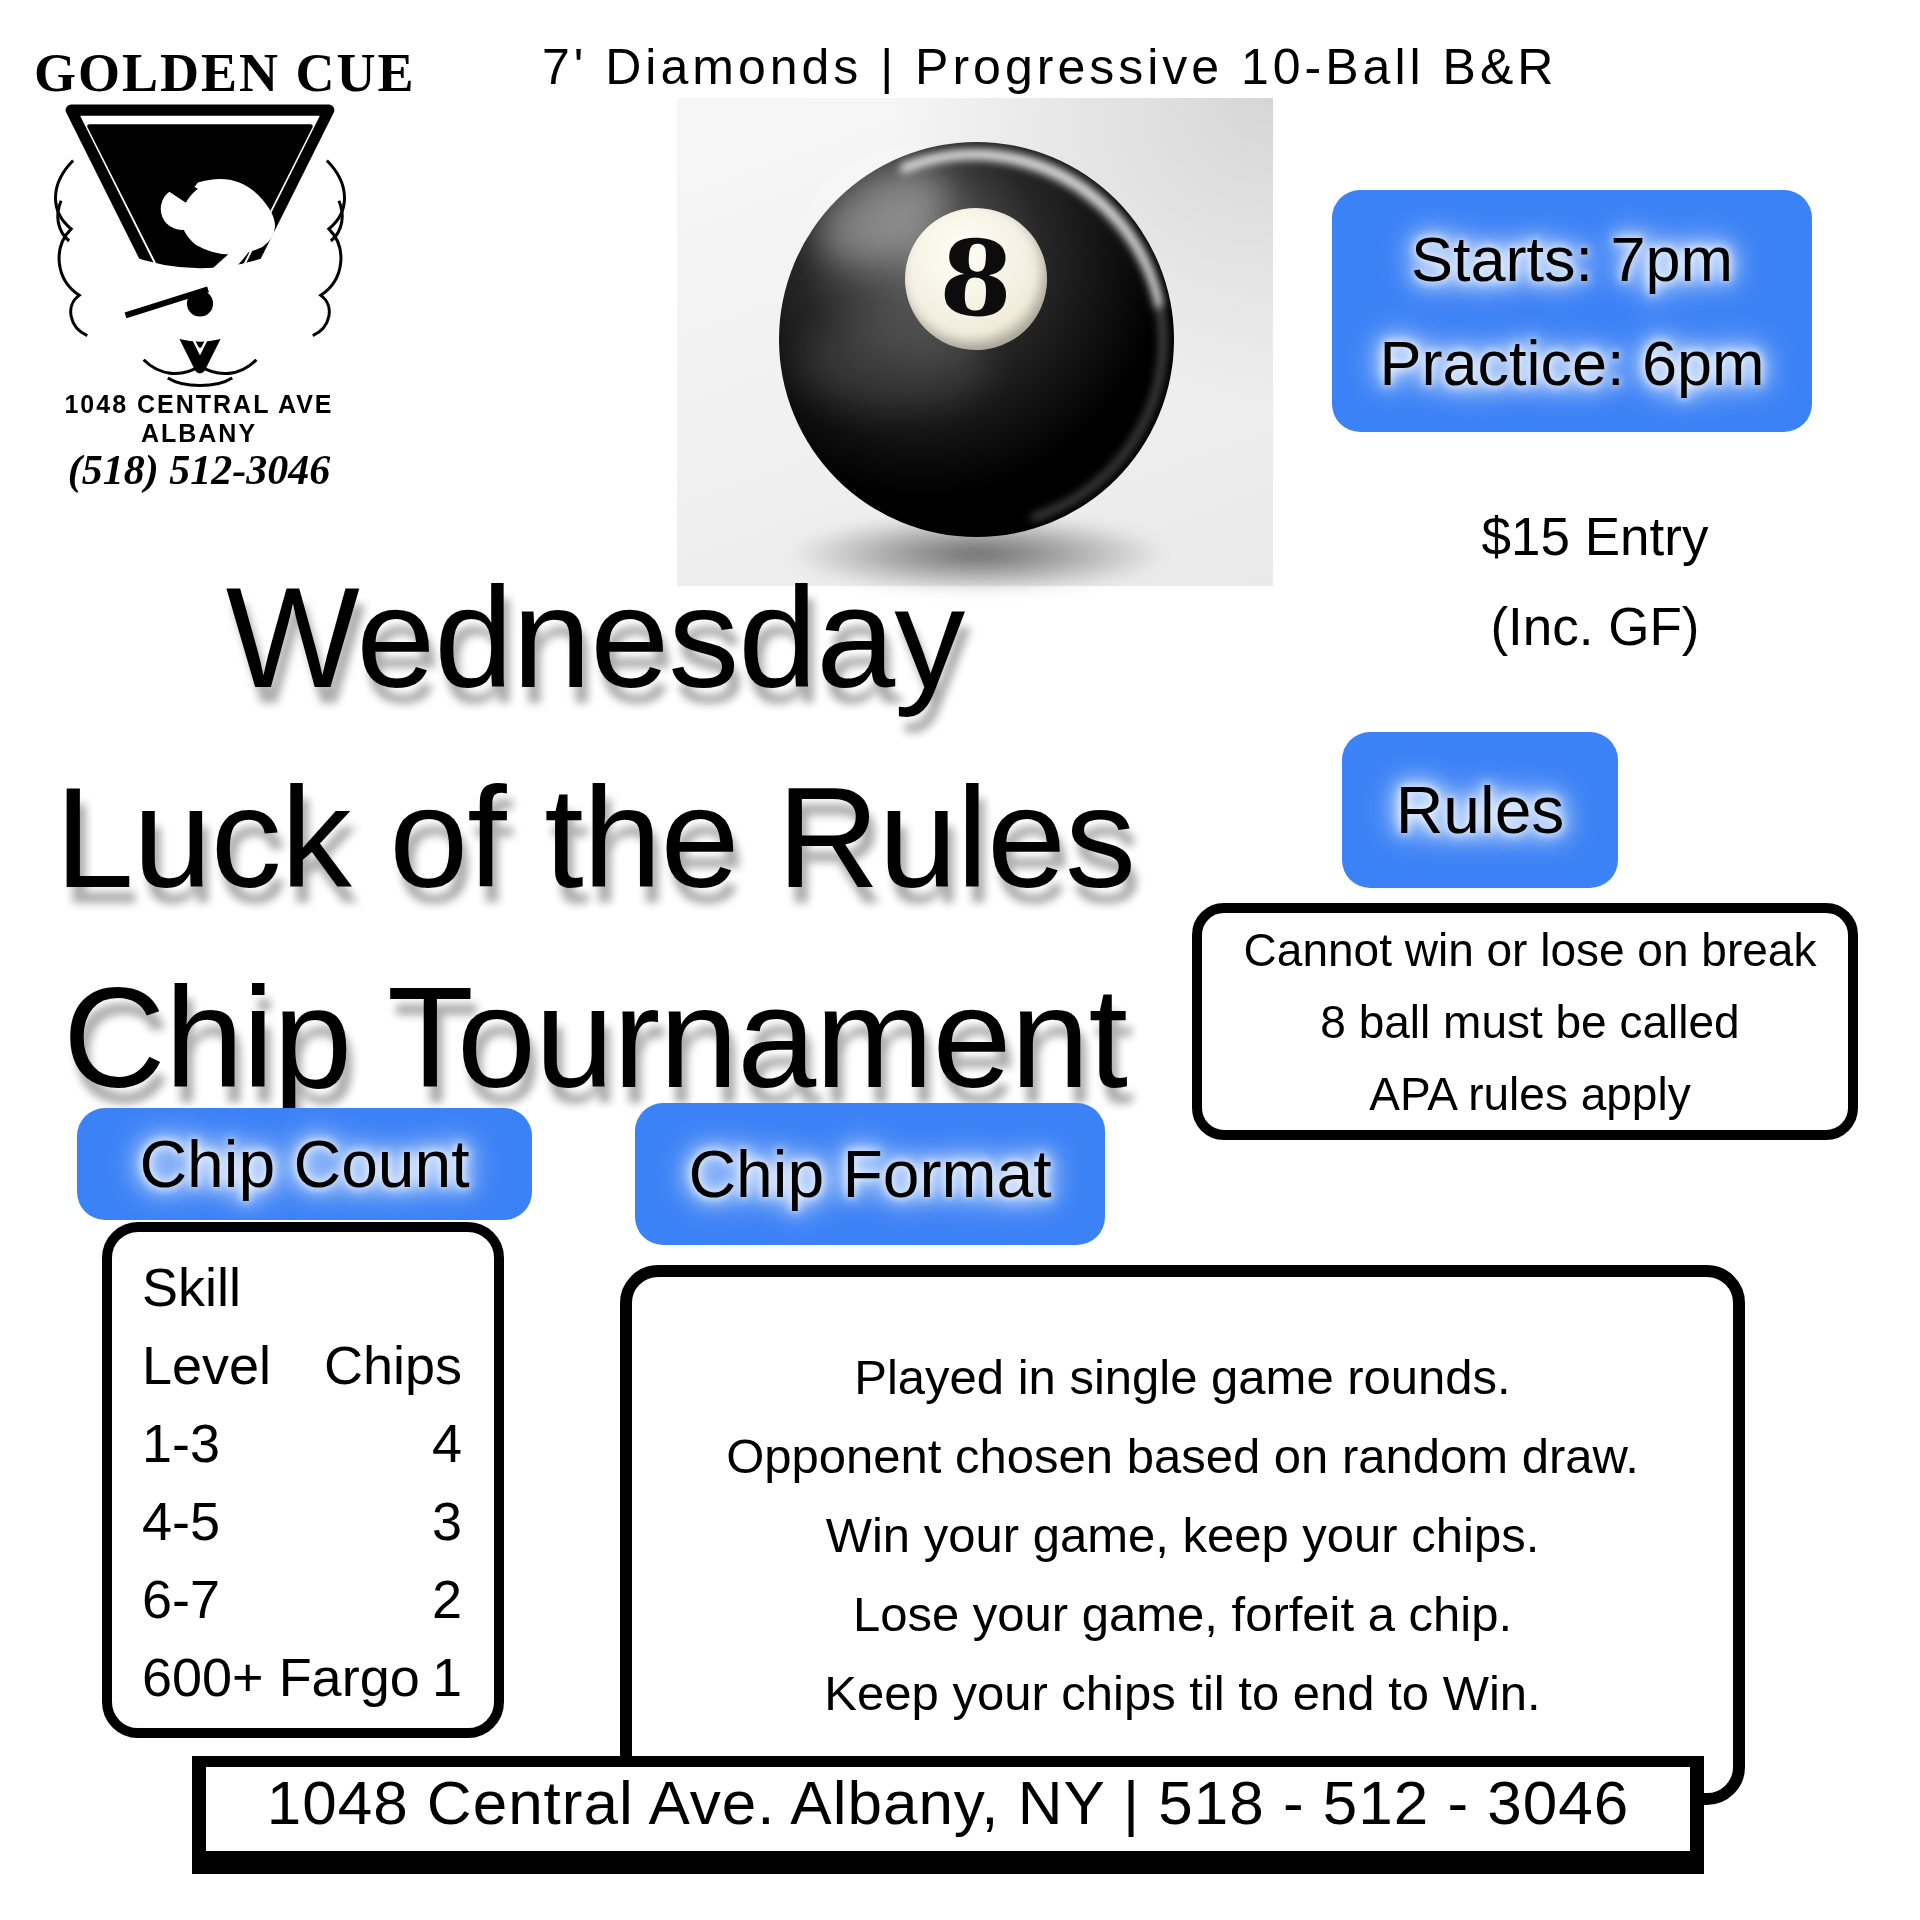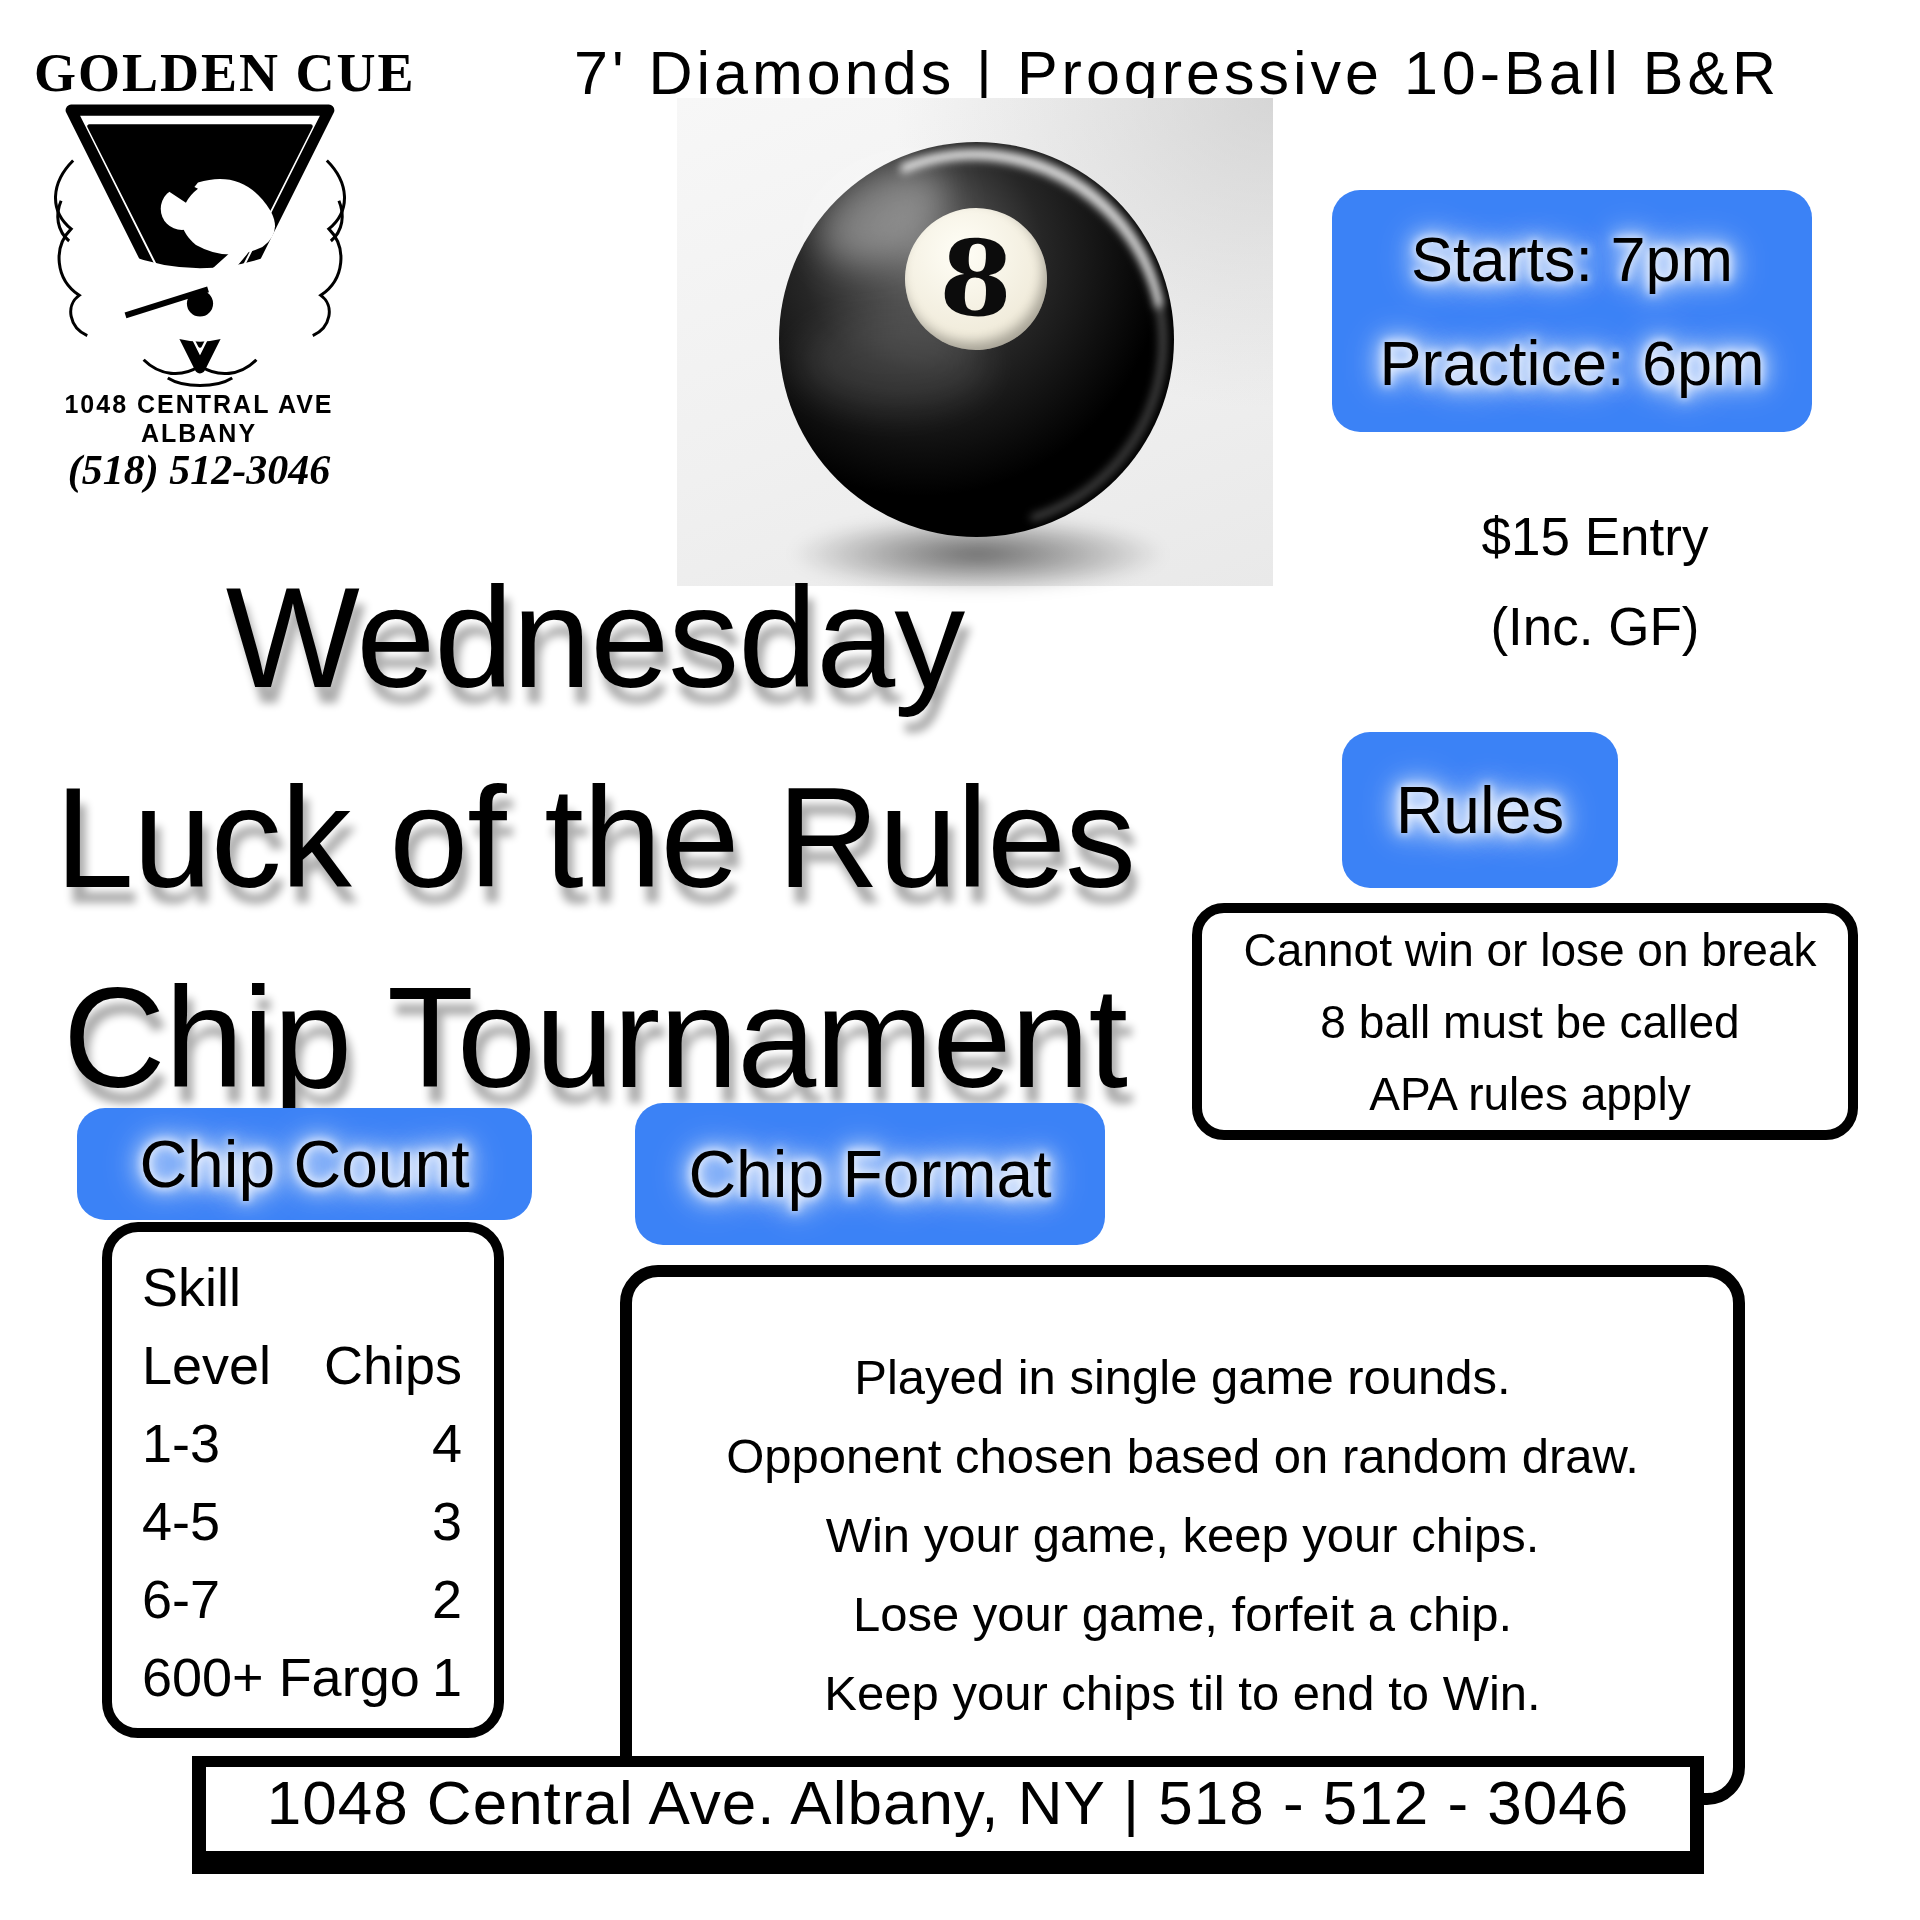--- a/index.html
+++ b/index.html
@@ -22,21 +22,21 @@
   .logo-addr1 { top:390px; }
   .logo-addr2 { top:419px; }
   .logo-phone {
     position:absolute; left:34px; top:446px; width:330px; text-align:center;
     font-family:"Liberation Serif", serif; font-style:italic; font-weight:bold;
     font-size:42px;
   }
 
   
   .tagline {
-    position:absolute; left:574px; top:38px; font-size:61px; letter-spacing:4px;
+    position:absolute; left:542px; top:38px; font-size:50px; letter-spacing:4px;
     white-space:nowrap;
   }
 
   
   .photo {
     position:absolute; left:677px; top:98px; width:596px; height:488px;
     background:
       radial-gradient(ellipse at 100% 0%, rgba(190,190,190,.55) 0%, rgba(190,190,190,0) 45%),
       linear-gradient(160deg,#f7f7f7 0%,#f0f0f0 55%,#e9e9e9 100%);
   }

